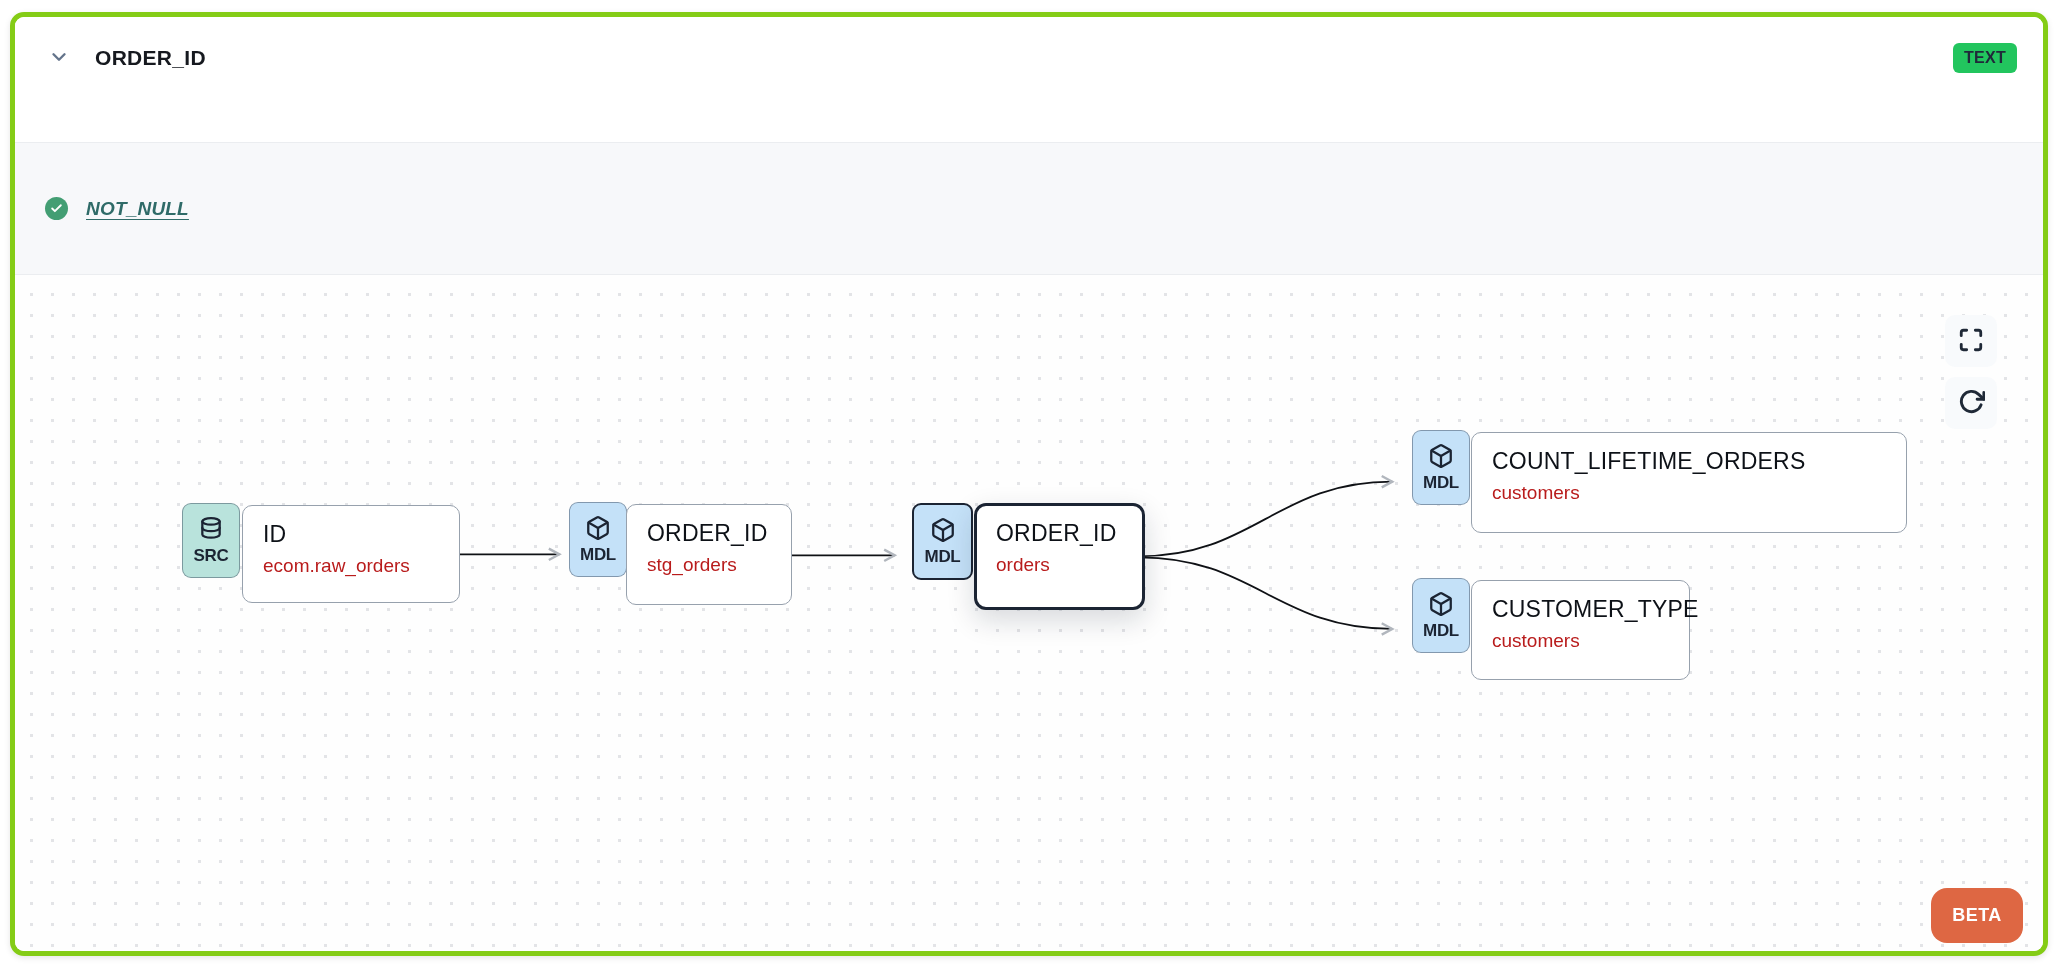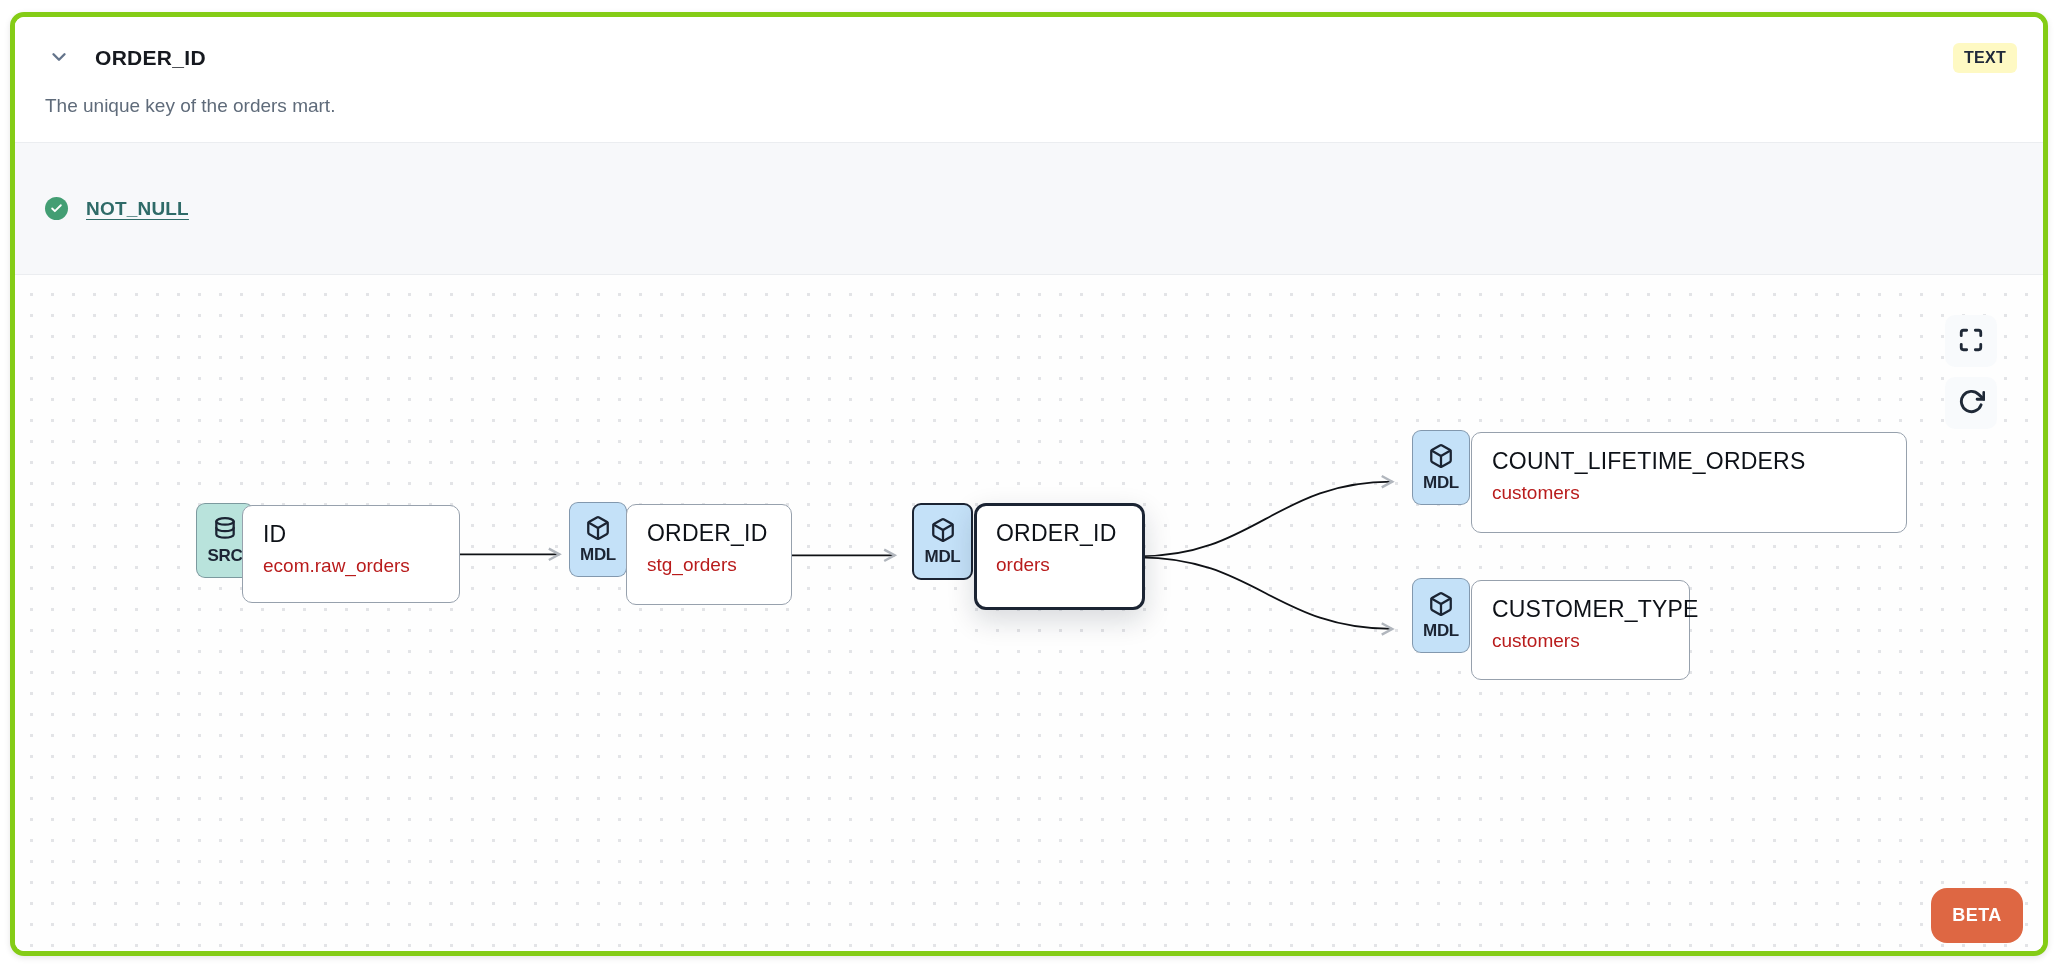--- a/index.html
+++ b/index.html
@@ -11,28 +11,28 @@
     box-shadow: 0 2px 6px rgba(0,0,0,.10);
     overflow: hidden;
   }
 
   
   .header { position: absolute; left: 0; top: 0; width: 100%; height: 125px; background: #fff; }
   .header-row { display: flex; align-items: center; padding: 26px 26px 0 30px; }
   .chevron-btn { width: 28px; height: 28px; border: none; background: transparent; cursor: pointer; display: flex; align-items: center; justify-content: center; }
   .title { font-size: 21px; font-weight: 700; color: #16191f; margin-left: 22px; letter-spacing: .3px; }
   .spacer { flex: 1; }
-  .type-badge { background: #fef9c3; color: #20293a; font-size: 16px; font-weight: 700; padding: 6px 11px; border-radius: 6px; letter-spacing: .3px; }
+  .type-badge { background: #22c55e; color: #20293a; font-size: 16px; font-weight: 700; padding: 6px 11px; border-radius: 6px; letter-spacing: .3px; }
   .description { padding: 22px 0 0 30px; font-size: 19px; color: #5f6b7a; }
 
   
   .tests {
     position: absolute; left: 0; top: 125px; width: 100%; height: 133px;
     background: #f7f8fa; border-top: 1px solid #ebedf0; border-bottom: 1px solid #ebedf0;
-    display: flex; flex-direction: column; justify-content: center; gap: 22px; padding-left: 30px;
+    display: flex; flex-direction: column; justify-content: center; gap: 22px; padding-left: 30px; font-style: italic;
   }
   .test-row { display: flex; align-items: center; gap: 18px; }
   .check-circle { width: 23px; height: 23px; border-radius: 50%; background: #439e73; display: flex; align-items: center; justify-content: center; flex: none; }
   .test-link { font-size: 19px; font-weight: 700; color: #2f6b68; text-decoration: underline; text-underline-offset: 4px; cursor: pointer; letter-spacing: .2px; }
 
   
   .canvas {
     position: absolute; left: 0; top: 258px; width: 100%; height: 686px;
     background-color: #fefefe;
     background-image: radial-gradient(#e3e4e7 1.6px, transparent 1.6px);
@@ -80,21 +80,20 @@
         <span>
           <svg width="22" height="22" viewBox="0 0 24 24" fill="none" stroke="#64748b" stroke-width="2.6" stroke-linecap="round" stroke-linejoin="round">
               <polyline points="6 9 12 15 18 9"></polyline>
             </svg>
         </span>
       </button>
       <div class="title">ORDER_ID</div>
       <div class="spacer"></div>
       <div class="type-badge">TEXT</div>
     </div>
-    <div class="description">The unique key of the orders mart.</div>
   </div>
 
   <div class="tests">
     <div class="test-row">
       <span class="check-circle">
         <svg width="13" height="13" viewBox="0 0 24 24" fill="none" stroke="#ffffff" stroke-width="3.4" stroke-linecap="round" stroke-linejoin="round">
             <polyline points="20 6 9 17 4 12"></polyline>
           </svg>
       </span>
       <a class="test-link">NOT_NULL</a>
@@ -108,21 +107,21 @@
         <marker id="arrow" viewBox="0 0 10 10" refX="7.5" refY="5" markerWidth="9" markerHeight="9" orient="auto-start-reverse">
           <path d="M1,1.5 L7.5,5 L1,8.5" fill="none" stroke="#b1b6bd" stroke-width="1.5"></path>
         </marker>
       </defs>
       <path d="M445,279 L547,279" fill="none" stroke="#0f1115" stroke-width="1.8" marker-end="url(#arrow)"></path>
       <path d="M777,280 L884,280" fill="none" stroke="#0f1115" stroke-width="1.8" marker-end="url(#arrow)"></path>
       <path d="M1130,281 C1245,281 1268,206 1384,206" fill="none" stroke="#0f1115" stroke-width="1.8" marker-end="url(#arrow)"></path>
       <path d="M1130,282 C1245,282 1268,354 1384,354" fill="none" stroke="#0f1115" stroke-width="1.8" marker-end="url(#arrow)"></path>
     </svg>
 
-    <div class="node-badge badge-src" style="left:181px; top:228px;">
+    <div class="node-badge badge-src" style="left:167px; top:228px;">
       <span>
         <svg width="26" height="26" viewBox="0 0 24 24" fill="none" stroke="#1b2433" stroke-width="2.1" stroke-linecap="round" stroke-linejoin="round">
             <ellipse cx="12" cy="5" rx="8" ry="3"></ellipse>
             <path d="M4 5v6c0 1.66 3.58 3 8 3s8-1.34 8-3V5"></path>
             <path d="M4 11v6c0 1.66 3.58 3 8 3s8-1.34 8-3v-6"></path>
           </svg>
       </span>
       <span class="blabel">SRC</span>
     </div>
     <div class="node-card" style="left:227px; top:230px; width:218px; height:98px;">

